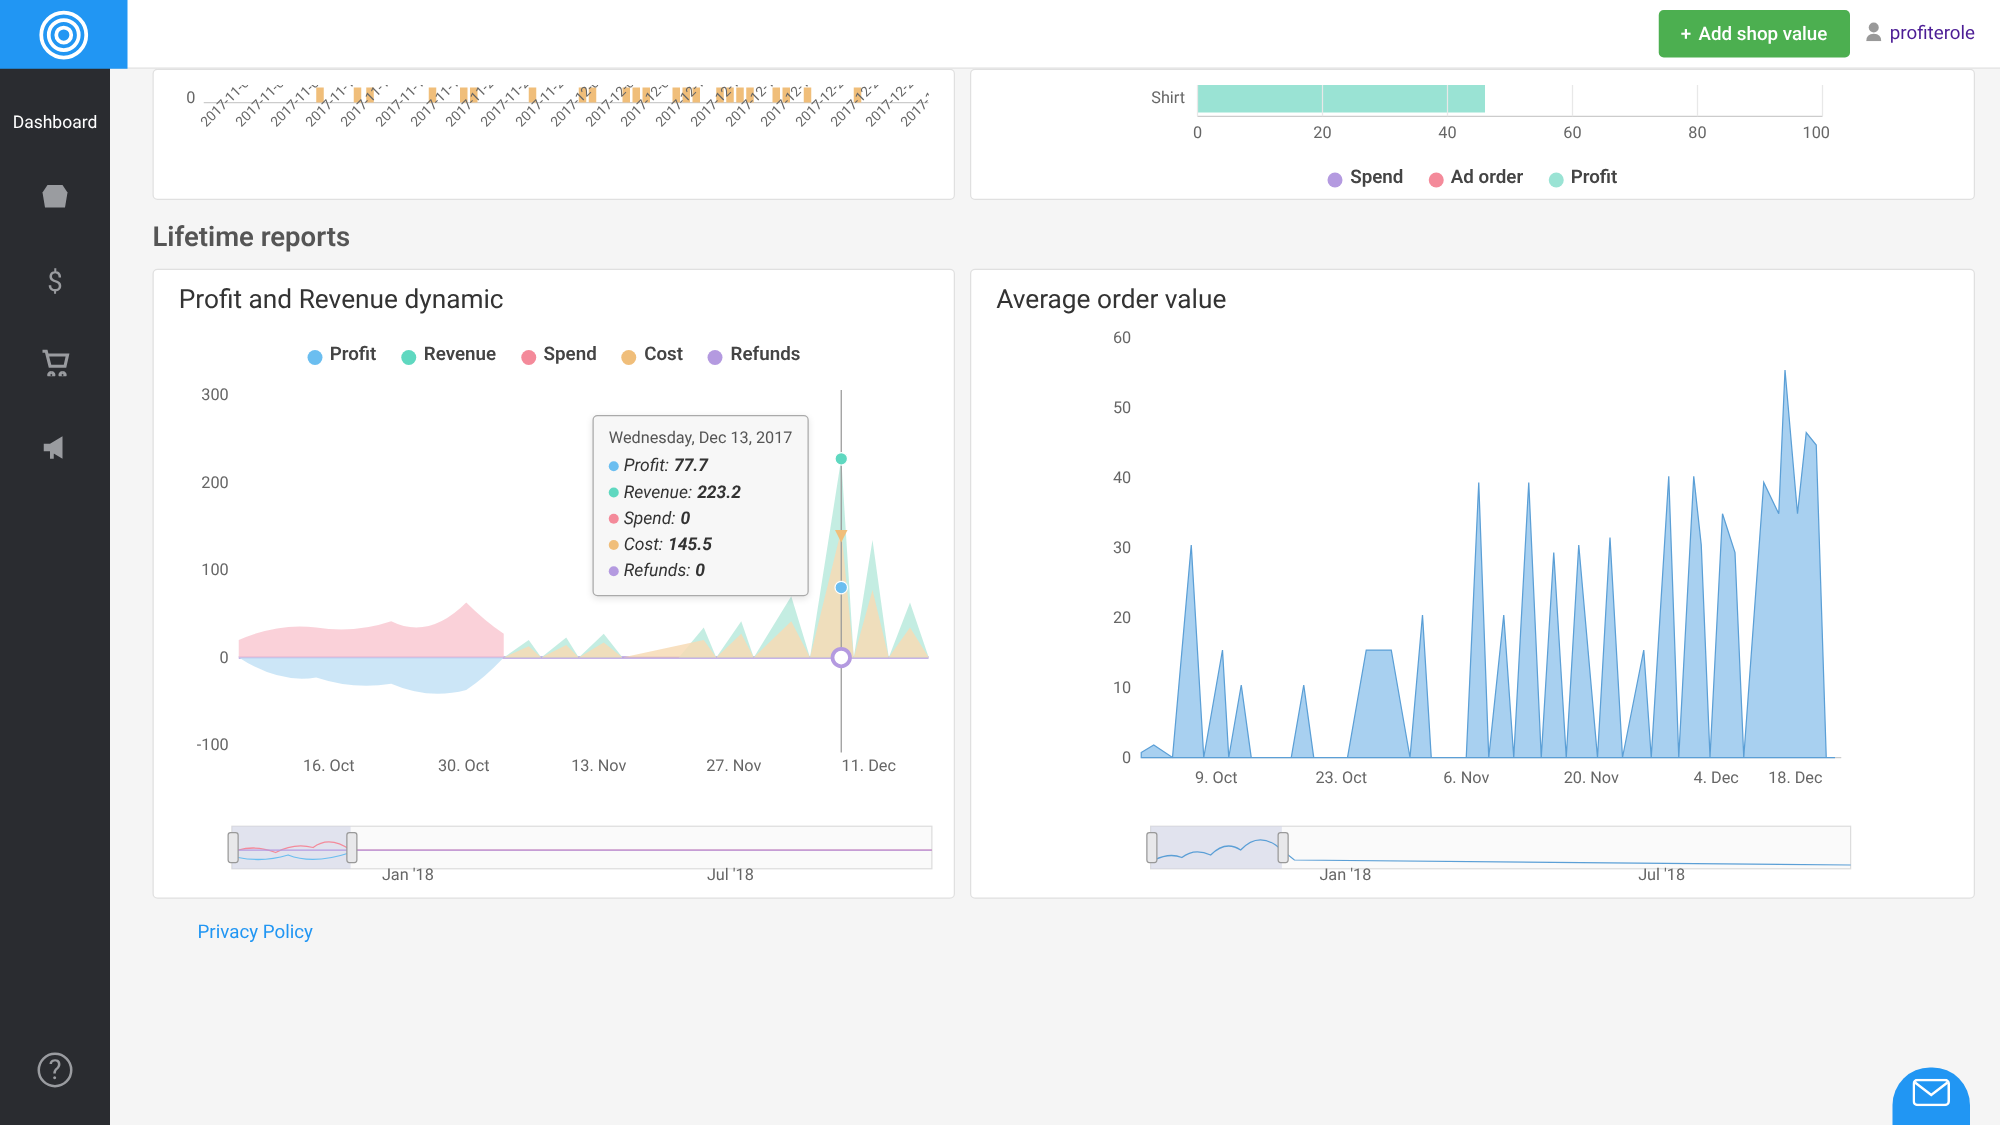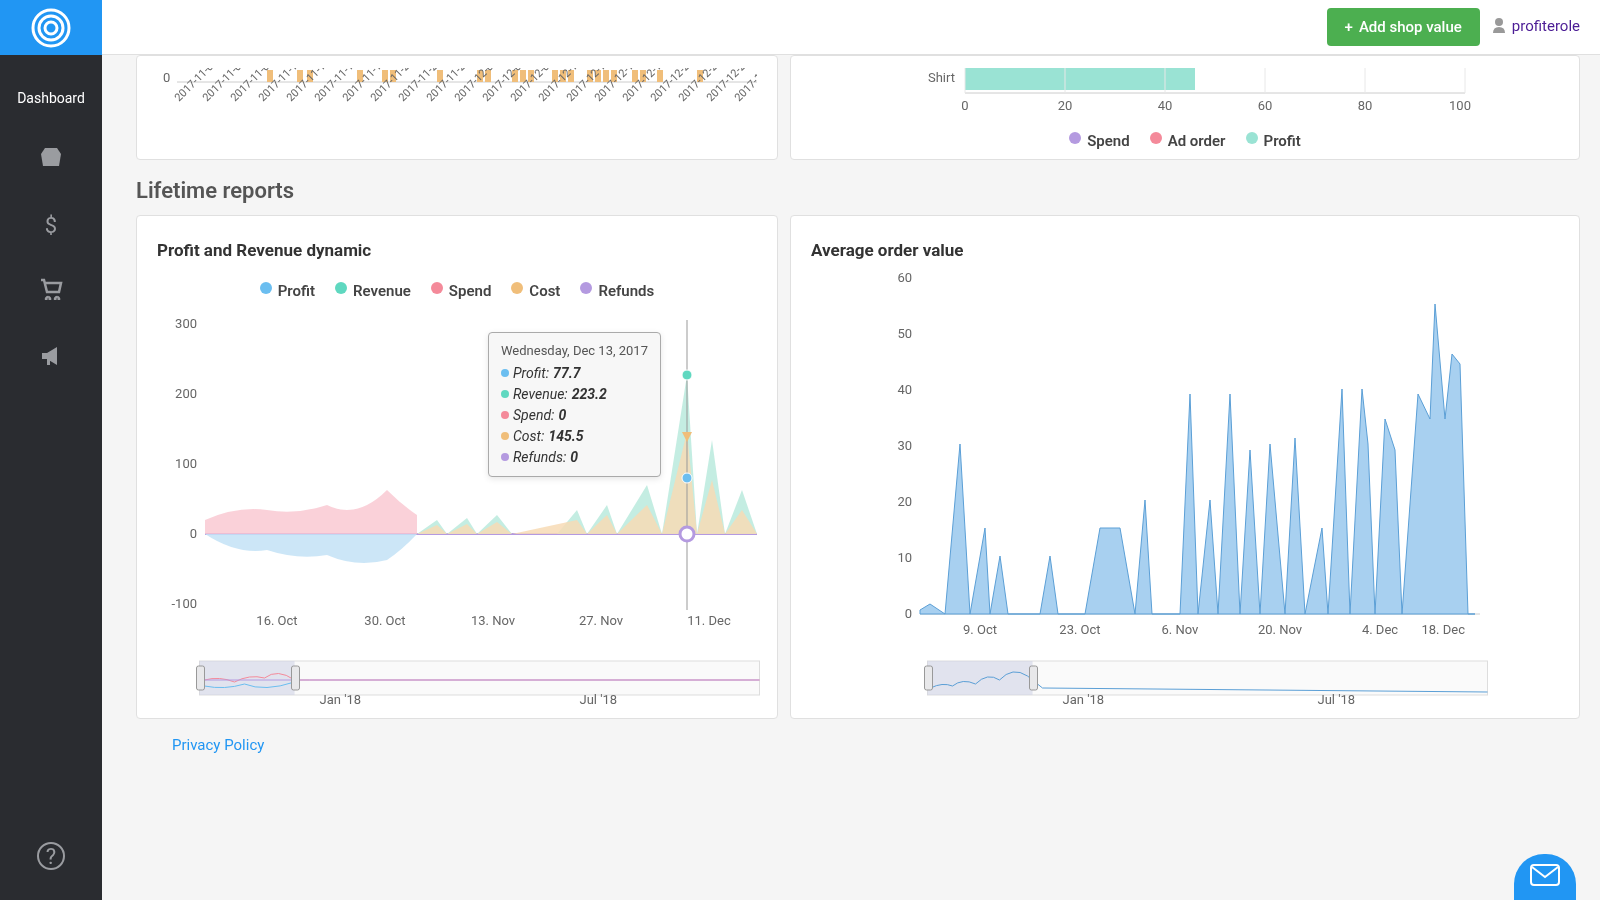--- a/index.html
+++ b/index.html
@@ -1,46 +1,46 @@
 <!DOCTYPE html>
 <html><head>
 <meta charset="utf-8">
 <style>
 * { margin: 0; padding: 0; box-sizing: border-box; font-family: -apple-system, BlinkMacSystemFont, "Segoe UI", Roboto, sans-serif; }
 body { background: #f5f5f5; display: flex; width: 1600px; height: 900px; overflow: hidden; }
 
 .brand { width: 102px; height: 55px; background: #2196f3; display: flex; align-items: center; justify-content: center; position: absolute; top: 0; left: 0; z-index: 20; }
 .brand svg { width: 40px; height: 40px; }
 
-.sidebar { width: 102px; background: #2a2c30; display: flex; flex-direction: column; align-items: center; padding-top: 70px; position: relative; z-index: 10; }
+.sidebar { width: 88px; background: #2a2c30; display: flex; flex-direction: column; align-items: center; padding-top: 70px; position: relative; z-index: 10; }
 .sidebar-item { width: 100%; padding: 20px 0; display: flex; flex-direction: column; align-items: center; color: #9a9ca0; cursor: pointer; font-size: 14px; }
 .sidebar-item.active { color: #fff; }
 .sidebar-icon { font-size: 22px; }
 .sidebar-help { margin-top: auto; margin-bottom: 30px; color: #9a9ca0; font-size: 22px; border: 2px solid #9a9ca0; border-radius: 50%; width: 28px; height: 28px; display: flex; align-items: center; justify-content: center; }
 
 .main { flex: 1; display: flex; flex-direction: column; }
 .topbar { height: 55px; background: #fff; display: flex; align-items: center; justify-content: flex-end; padding: 0 20px; gap: 12px; border-bottom: 1px solid #e0e0e0; }
 .btn-green { background: #4caf50; color: #fff; border: none; border-radius: 4px; padding: 10px 18px; font-size: 15px; font-weight: 500; cursor: pointer; display: flex; align-items: center; gap: 6px; }
 .user-link { color: #4c1d95; font-size: 15px; display: flex; align-items: flex-start; gap: 6px; cursor: pointer; }
 
 .content { flex: 1; padding: 0 20px 20px 34px; overflow: hidden; position: relative; }
 
 .row { display: flex; gap: 12px; }
 .card { background: #fff; border: 1px solid #e0e0e0; border-radius: 4px; padding: 12px 20px; }
 .mini-top-left { flex: 0 0 638px; height: 105px; position: relative; }
 .mini-top-right { flex: 1; height: 105px; position: relative; }
 
-.card-title { font-size: 17px; font-weight: 700; color: #333; margin-bottom: 4px; margin-top: 12px; }
+.card-title { font-size: 21px; font-weight: 400; color: #333; margin-bottom: 4px; }
 .section-title { font-size: 22px; font-weight: 600; color: #555; margin: 18px 0 12px 0; }
 
 .big-left { flex: 0 0 638px; height: 504px; position: relative; }
 .big-right { flex: 1; height: 504px; position: relative; }
 
 .legend { display: flex; gap: 20px; justify-content: center; font-size: 15px; font-weight: 600; color: #444; flex-wrap: wrap; }
-.legend-item { display: flex; align-items: flex-start; gap: 6px; }
+.legend-item { display: flex; align-items: flex-end; gap: 6px; }
 .dot { width: 12px; height: 12px; border-radius: 50%; display: inline-block; }
 
 .axis-label { font-size: 13px; fill: #666; }
 .axis-line { stroke: #ccc; stroke-width: 1; }
 .grid-line { stroke: #e8e8e8; stroke-width: 1; }
 
 .tooltip { position: absolute; background: #f7f7f7; border: 1px solid #aaa; border-radius: 4px; padding: 8px 12px; font-size: 14px; line-height: 1.5; color: #333; box-shadow: 0 2px 6px rgba(0,0,0,0.1); z-index: 5; }
 .tooltip .hdr { font-size: 13px; color: #555; margin-bottom: 2px; }
 .tooltip .row-t { display: flex; align-items: center; gap: 4px; font-style: italic; }
 .tooltip .val { font-weight: 700; }

